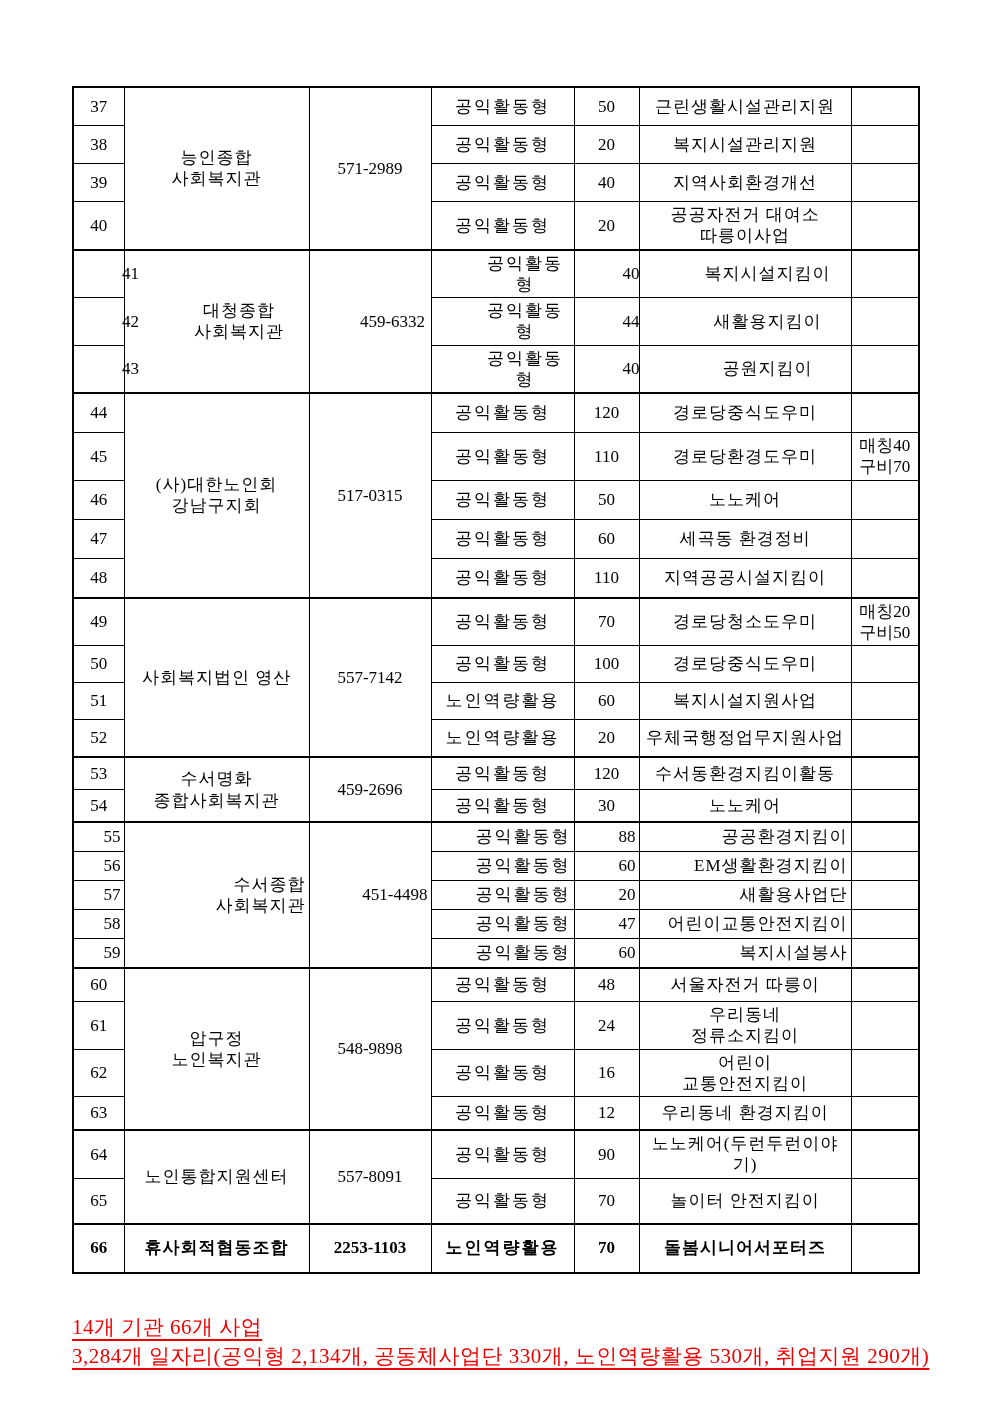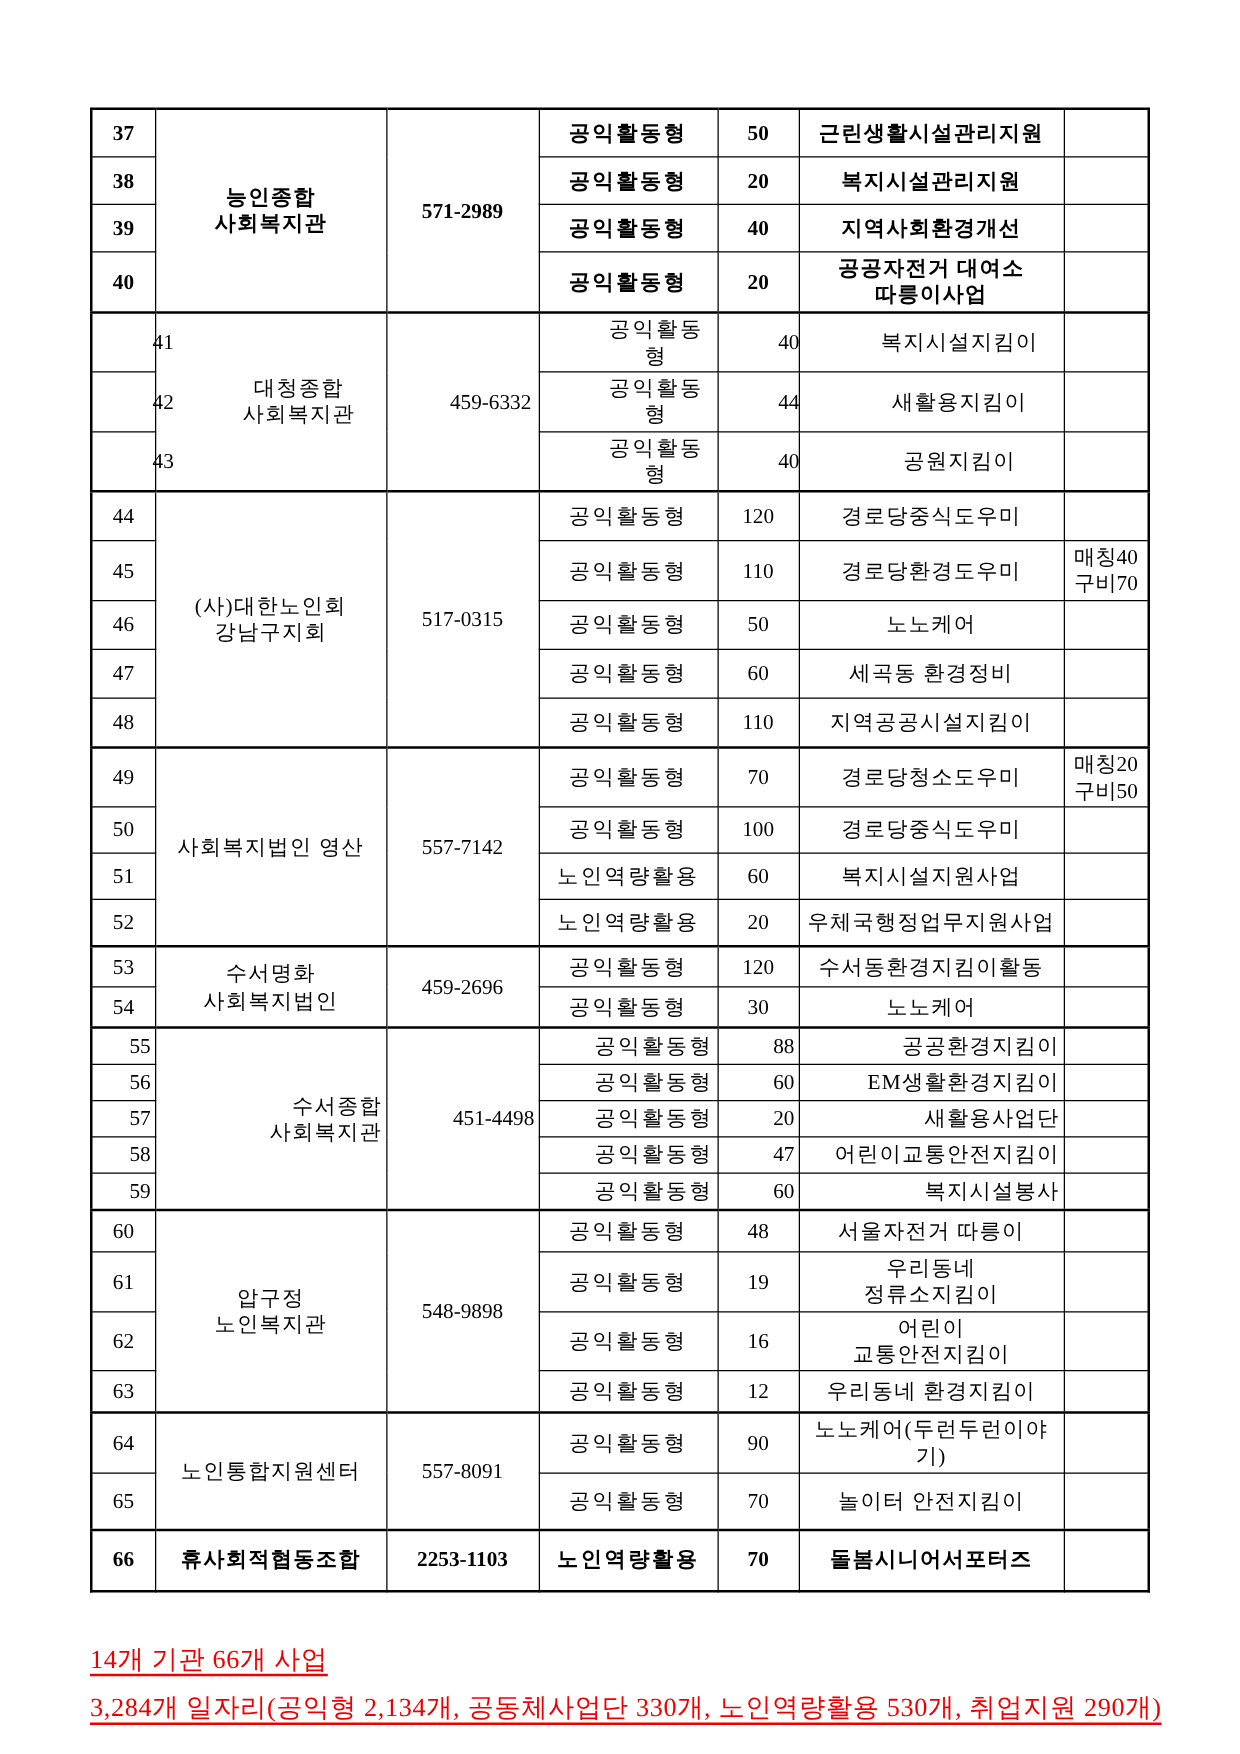--- a/index.html
+++ b/index.html
@@ -35,39 +35,39 @@
   }
   tr.group-start td { border-top-width: 2px; }
   td.num   { font-size: 18px; }
   td.org   { font-size: 16px; letter-spacing: 1px; }
   td.phone { font-size: 17px; }
   td.type  { font-size: 17px; letter-spacing: 2px; }
   td.count { font-size: 17px; }
   td.name  { font-size: 15px; letter-spacing: 1px; }
   td.note  { font-size: 12px; line-height: 1.15; padding: 1px; letter-spacing: 0; }
   
-  tr.g0 td { height: 33px; font-weight: bold; }
+  tr.g0 td { height: 33px; }
   tr.g1 td { height: 32px; padding-left: 48px; }
   tr.g2 td { height: 34px; }
   tr.g3 td { height: 32px; }
   tr.g4 td { height: 27px; }
   tr.g5 td { height: 24px; text-align: right; }
   tr.g6 td { height: 28px; }
   tr.g7 td { height: 40px; }
   tr.g8 td { height: 43px; font-weight: bold; }
   .summary {
     margin-top: 40px;
     color: #ee0000;
   }
   .summary-line {
     display: table;
     font-size: 21px;
     letter-spacing: 0.5px;
     line-height: 1.25;
-    margin-bottom: 13px;
+    margin-bottom: 3px;
     text-decoration: underline;
     text-decoration-color: #ee0000;
     text-decoration-thickness: 2px;
     text-underline-offset: 5px;
     white-space: nowrap;
   }
 </style>
 </head>
 <body>
 
@@ -206,21 +206,21 @@
         <tr class="g3">
           <td class="num">52</td>
           <td class="type">노인역량활용</td>
           <td class="count">20</td>
           <td class="name">우체국행정업무지원사업</td>
           <td class="note"></td>
         </tr>
         <tr class="g4 group-start">
           <td class="num">53</td>
           <td class="org" rowspan="2">수서명화
-사회복지법인</td>
+종합사회복지관</td>
           <td class="phone" rowspan="2">459-2696</td>
           <td class="type">공익활동형</td>
           <td class="count">120</td>
           <td class="name">수서동환경지킴이활동</td>
           <td class="note"></td>
         </tr>
         <tr class="g4">
           <td class="num">54</td>
           <td class="type">공익활동형</td>
           <td class="count">30</td>
@@ -271,21 +271,21 @@
 노인복지관</td>
           <td class="phone" rowspan="4">548-9898</td>
           <td class="type">공익활동형</td>
           <td class="count">48</td>
           <td class="name">서울자전거 따릉이</td>
           <td class="note"></td>
         </tr>
         <tr class="g6">
           <td class="num">61</td>
           <td class="type">공익활동형</td>
-          <td class="count">19</td>
+          <td class="count">24</td>
           <td class="name">우리동네
 정류소지킴이</td>
           <td class="note"></td>
         </tr>
         <tr class="g6">
           <td class="num">62</td>
           <td class="type">공익활동형</td>
           <td class="count">16</td>
           <td class="name">어린이
 교통안전지킴이</td>

